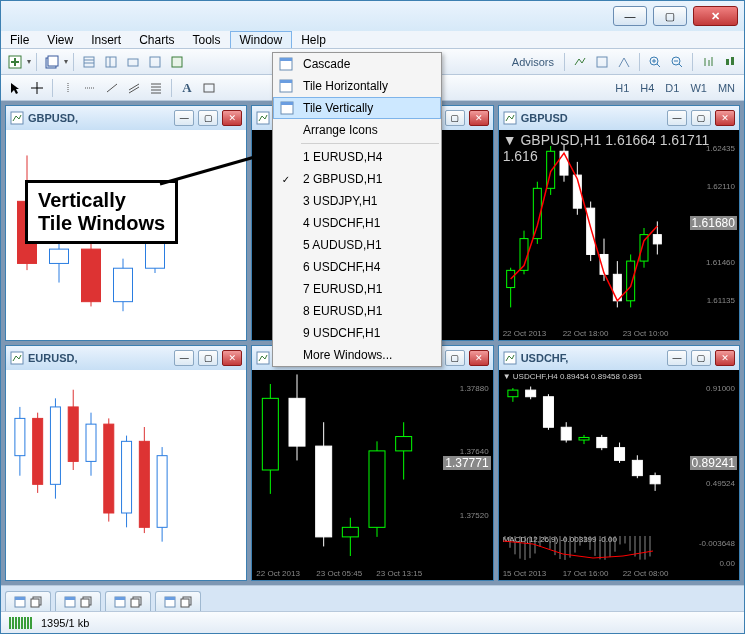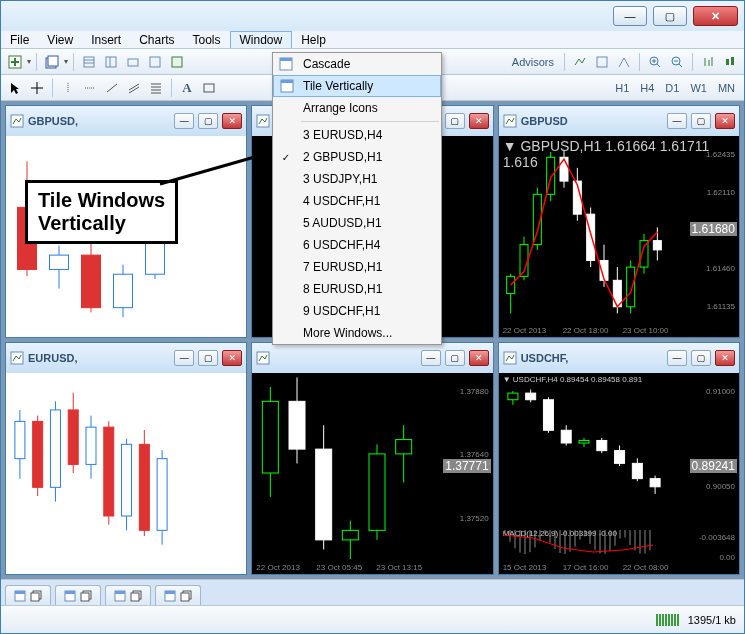--- a/index.html
+++ b/index.html
@@ -17,33 +17,33 @@
   .dd-sep { height: 1px; background: #d0d0d0; margin: 2px 2px 2px 28px; }
   .dd-icon { position:absolute; left:5px; width:16px; height:16px; display:flex; align-items:center; justify-content:center; font-size:10px; }
   .toolbar { height: 26px; background: linear-gradient(#fafcfe,#e3ecf6); border-bottom: 1px solid #b7c8db; display:flex; align-items:center; padding:0 4px; gap:2px; font-size:11px; color:#3a5a7a; overflow:hidden; }
   .tbtn { width:20px; height:20px; display:flex; align-items:center; justify-content:center; border:1px solid transparent; border-radius:2px; cursor:pointer; }
   .tsep { width:1px; height:18px; background:#b7c8db; margin:0 3px; }
   .tlabel { padding: 0 5px; cursor:pointer; }
   .workspace { flex: 1; background: #7e97b3; position: relative; padding: 4px; display: grid; grid-template-columns: 1fr 1fr 1fr; grid-template-rows: 1fr 1fr; gap: 4px; overflow:hidden; }
   .chart-win { border: 1px solid #3c7fb1; background: #fff; display:flex; flex-direction:column; min-width:0; min-height:0; }
   .chart-win.dark .chart-body { background: #000; }
   .chart-win.light .chart-body { background: #fff; }
-  .cw-title { height: 30px; background: linear-gradient(#eaf3fd,#c7dff5); display:flex; align-items:center; padding:0 4px; font-size:11px; gap:4px; }
+  .cw-title { height: 24px; background: linear-gradient(#eaf3fd,#c7dff5); display:flex; align-items:center; padding:0 4px; font-size:11px; gap:4px; }
   .cw-title .txt { flex:1; overflow:hidden; white-space:nowrap; text-overflow:ellipsis; color:#30506f; font-weight:600; }
   .cw-btn { width:20px; height:16px; border:1px solid #8aa7c2; border-radius:2px; background:linear-gradient(#fdfdfd,#dce9f4); display:flex; align-items:center; justify-content:center; font-size:9px; cursor:pointer; }
   .cw-btn.close { background: linear-gradient(#f29a9a,#c23a3a); border-color:#8b1a1a; color:#fff; }
   .chart-body { flex:1; position:relative; overflow:hidden; font-size:9px; color:#999; }
   .price-label { position:absolute; right:2px; background:#888; color:#fff; font-size:12px; padding:0 2px; }
   .axis-label { position:absolute; right:4px; color:#888; font-size:8px; }
   .axis-x { position:absolute; bottom:2px; color:#888; font-size:8px; white-space:nowrap; }
   .callout { position:absolute; left:25px; top:180px; background:#fff; border:3px solid #000; padding:6px 10px; font-size:20px; font-weight:700; font-family: Arial, sans-serif; z-index:40; line-height:1.15; }
   .arrow-svg { position:absolute; left:150px; top:142px; z-index:45; pointer-events:none; }
   .tabbar { height: 26px; background: #d6e5f5; border-top:1px solid #b7c8db; display:flex; align-items:flex-end; padding:0 4px; gap:4px; }
   .tab { display:flex; align-items:center; gap:4px; height:20px; padding:0 8px; background:linear-gradient(#f5f9fd,#dce9f4); border:1px solid #9fb8d0; border-bottom:none; border-radius:3px 3px 0 0; font-size:11px; cursor:pointer; }
-  .statusbar { height:28px; background:linear-gradient(#fafcfe,#e3ecf6); border-top:1px solid #b7c8db; display:flex; align-items:center; justify-content:flex-end; padding:0 8px; font-size:11px; gap:8px; }
+  .statusbar { height:22px; background:linear-gradient(#fafcfe,#e3ecf6); border-top:1px solid #b7c8db; display:flex; align-items:center; padding:0 8px; font-size:11px; gap:8px; }
   .sig-icon { width:24px; height:12px; background: repeating-linear-gradient(90deg,#3a9d3a 0 2px,transparent 2px 3px); }
   svg.candles line.wick { stroke-width:1; }
 </style>
 </head>
 <body>
 
 <div class="app">
 
   <div class="titlebar">
     <div class="win-btn">—</div>
@@ -382,21 +382,21 @@
             <path d="M3 10 L6 5 L9 8 L11 4" fill="none" stroke="#3a7d3a"></path>
           </svg>
     <span class="txt">USDCHF,</span>
     <div class="cw-btn">—</div>
     <div class="cw-btn">▢</div>
     <div class="cw-btn close">✕</div>
   </div>
         <div class="chart-body">
           <div style="position:absolute;left:4px;top:2px;color:#ccc;font-size:8px">▼ USDCHF,H4  0.89454 0.89458 0.891</div>
           <div class="axis-label" style="top:14px">0.91000</div>
-          <div class="axis-label" style="top:109px">0.90050</div>
+          <div class="axis-label" style="top:109px">0.49524</div>
           <div class="price-label" style="top:85.5px">0.89241</div>
           <div class="axis-x" style="left:4px">15 Oct 2013</div>
           <div class="axis-x" style="left:64px">17 Oct 16:00</div>
           <div class="axis-x" style="left:124px">22 Oct 08:00</div>
           <div style="position:absolute;left:4px;bottom:36px;color:#ccc;font-size:8px">MACD(12,26,9) -0.003399 -0.00</div>
           <div class="axis-label" style="bottom:12px">0.00</div>
           <div class="axis-label" style="bottom:32px">-0.003648</div>
           <svg width="160" height="32" style="position:absolute;left:4px;bottom:12px">
             <line x1="2" y1="0" x2="2" y2="4" stroke="#888"></line>
             <line x1="7" y1="0" x2="7" y2="11.78836684617301" stroke="#888"></line>
@@ -504,40 +504,46 @@
 
 </div>
 
 <div class="dropdown" id="dropdown">
     <div class="dd-item">Cascade<span class="dd-icon">
         <svg width="14" height="14">
           <rect x="1" y="1" width="12" height="12" fill="#fff" stroke="#6a8db3"></rect>
           <rect x="1" y="1" width="12" height="3" fill="#6a9de0"></rect>
         </svg>
       </span></div>
+    <div class="dd-item">Tile Horizontally<span class="dd-icon">
+        <svg width="14" height="14">
+          <rect x="1" y="1" width="12" height="12" fill="#fff" stroke="#6a8db3"></rect>
+          <rect x="1" y="1" width="12" height="3" fill="#6a9de0"></rect>
+        </svg>
+      </span></div>
     <div class="dd-item highlight">Tile Vertically<span class="dd-icon">
         <svg width="14" height="14">
           <rect x="1" y="1" width="12" height="12" fill="#fff" stroke="#6a8db3"></rect>
           <rect x="1" y="1" width="12" height="3" fill="#6a9de0"></rect>
         </svg>
       </span></div>
     <div class="dd-item">Arrange Icons</div>
     <div class="dd-sep"></div>
-    <div class="dd-item">3 EURUSD,H4</div>
+    <div class="dd-item">1 EURUSD,H4</div>
     <div class="dd-item">2 GBPUSD,H1<span class="dd-icon">✓</span></div>
     <div class="dd-item">3 USDJPY,H1</div>
     <div class="dd-item">4 USDCHF,H1</div>
     <div class="dd-item">5 AUDUSD,H1</div>
     <div class="dd-item">6 USDCHF,H4</div>
     <div class="dd-item">7 EURUSD,H1</div>
     <div class="dd-item">8 EURUSD,H1</div>
     <div class="dd-item">9 USDCHF,H1</div>
     <div class="dd-item">More Windows...</div>
   </div>
 
 <div class="callout">
+  <div>Vertically</div>
   <div>Tile Windows</div>
-  <div>Vertically</div>
 </div>
 <svg class="arrow-svg" width="160" height="50">
   <line x1="10" y1="42" x2="140" y2="5" stroke="#000" stroke-width="3"></line>
   <polygon points="140,5 128,4 134,14" fill="#000"></polygon>
 </svg>
 
 </body></html>

